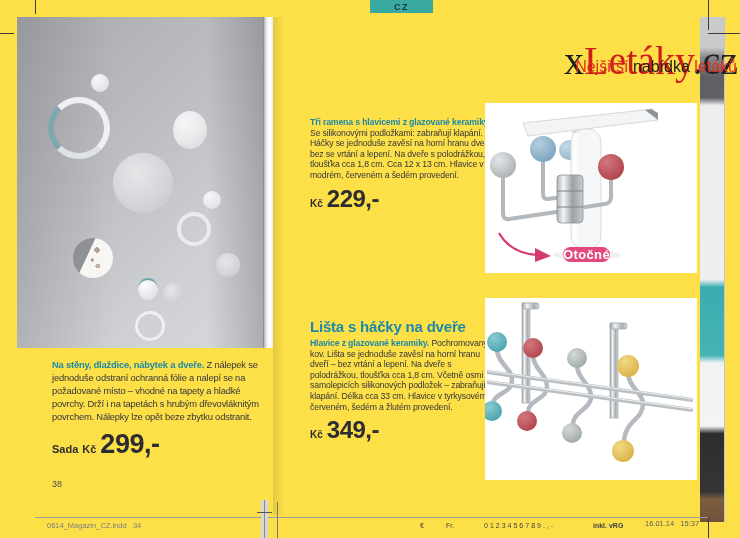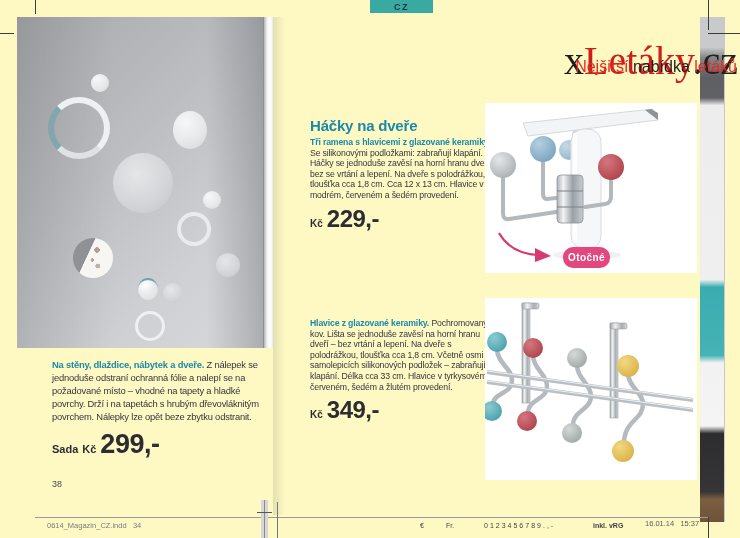--- a/index.html
+++ b/index.html
@@ -1,16 +1,16 @@
 <!DOCTYPE html>
 <html><head>
 <meta charset="utf-8">
 <style>
   html,body{margin:0;padding:0;background:#fff;}
-  #root{position:relative;width:740px;height:538px;background:#fef9c3;overflow:hidden;
+  #root{position:relative;width:740px;height:538px;background:#fde047;overflow:hidden;
         font-family:"Liberation Sans",sans-serif;}
   .abs{position:absolute;}
 
   
   .cz-badge{left:370px;top:0;width:63px;height:13px;background:#3aa9a1;color:#12394b;
             font-size:9px;font-weight:bold;letter-spacing:1.5px;display:flex;
             align-items:center;justify-content:center;}
   .logo{right:2px;top:1px;font-family:"Liberation Serif","DejaVu Serif",serif;
         font-size:40px;line-height:40px;white-space:pre;z-index:2;}
   .logo .lx{color:#1c1c1c;} .logo .lb{color:#cf1d1a;} .logo .lz{color:#222226;}
@@ -65,22 +65,22 @@
   .rp1{left:310px;top:117px;}
   .rp2{left:310px;top:318px;}
   .rp-text .cat-title{font-size:15px;line-height:17px;}
   .rp-text .cat-p{font-size:8.7px;line-height:10.6px;letter-spacing:-0.15px;}
   .rp-text .price-row{margin-top:6px;}
   .pr-sm2{font-size:10px;margin-right:4px;}
   .pr-big2{font-size:24px;letter-spacing:-0.5px;line-height:24px;}
 
   
   .pphoto{background:#ffffff;}
-  .badge-pill{left:78px;top:144px;width:47px;height:21px;background:#e2487d;border-radius:10px;
-     color:#fff;font-size:10px;font-weight:bold;letter-spacing:0.4px;
+  .badge-pill{left:78px;top:144px;width:47px;height:15px;background:#e2487d;border-radius:10px;
+     color:#fff;font-size:13px;font-weight:bold;letter-spacing:0.4px;
      display:flex;align-items:center;justify-content:center;}
 
   
   .next-strip{left:700px;top:17px;width:24px;height:505px;border-right:1px solid #c7c8ca;
      background:linear-gradient(to bottom,
        #c9cacb 0%,#c9cacb 6%,#86878a 8%,#5e5f62 12%,#606164 16%,
        #ededee 17.5%,#efeff0 52%,#3aacb0 53.5%,#46b3b5 67%,
        #f2f2f3 68.5%,#f4f4f5 81%,#2d2d30 82.5%,#353538 94%,
        #7c5e40 95.5%,#6f5338 100%);}
 
@@ -135,32 +135,32 @@
     </p>
     <div class="price-row">
       <span class="pr-sm">Sada</span>
       <span class="pr-sm">Kč</span>
       <span class="pr-big">299,-</span>
     </div>
   </div>
   <div class="abs page-num">38</div>
 
   <div class="abs rp-text rp1">
-    <h2 class="cat-title">Háčky na dveře</h2>
     <p class="cat-p">
       <span class="lead">Tři ramena s hlavicemi z glazované keramiky.</span>
       <span>Se silikonovými podložkami: zabraňují klapání. Háčky se jednoduše zavěsí na horní hranu dveří: bez se vrtání a lepení. Na dveře s polodrážkou, tloušťka cca 1,8 cm. Cca 12 x 13 cm. Hlavice v modrém, červeném a šedém provedení.</span>
     </p>
     <div class="price-row">
       <span class="pr-sm2">Kč</span>
       <span class="pr-big2">229,-</span>
     </div>
   </div>
 
   <div class="abs rp-text rp2">
+    <h2 class="cat-title">Lišta s háčky na dveře</h2>
     <p class="cat-p">
       <span class="lead">Hlavice z glazované keramiky.</span>
       <span>Pochromovaný kov. Lišta se jednoduše zavěsí na horní hranu dveří – bez vrtání a lepení. Na dveře s polodrážkou, tloušťka cca 1,8 cm. Včetně osmi samolepicích silikonových podložek – zabraňují klapání. Délka cca 33 cm. Hlavice v tyrkysovém, červeném, šedém a žlutém provedení.</span>
     </p>
     <div class="price-row">
       <span class="pr-sm2">Kč</span>
       <span class="pr-big2">349,-</span>
     </div>
   </div>
 

